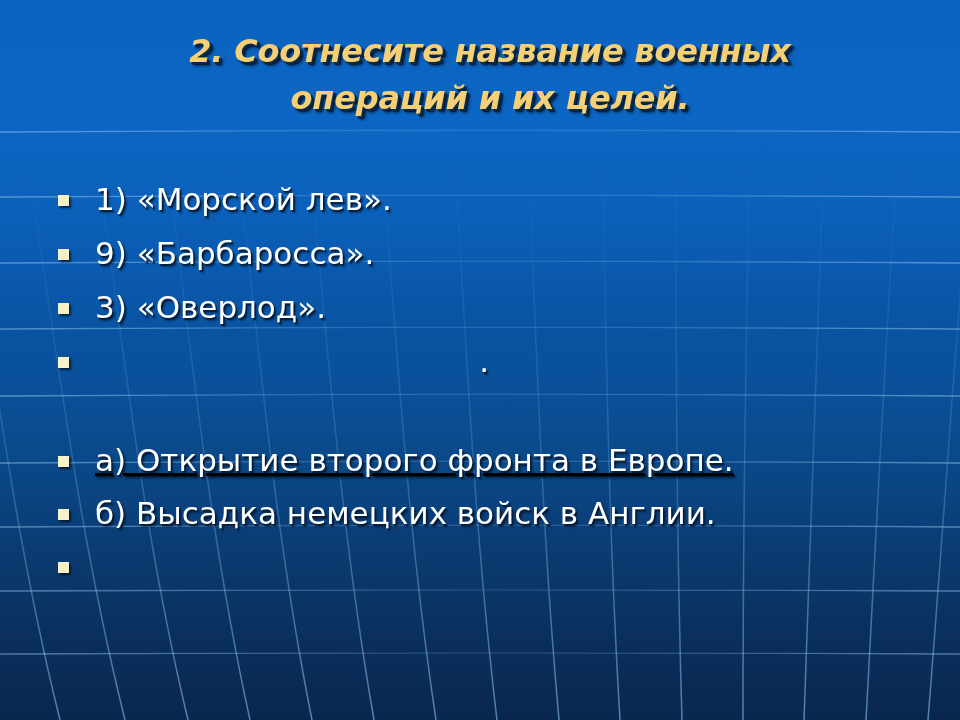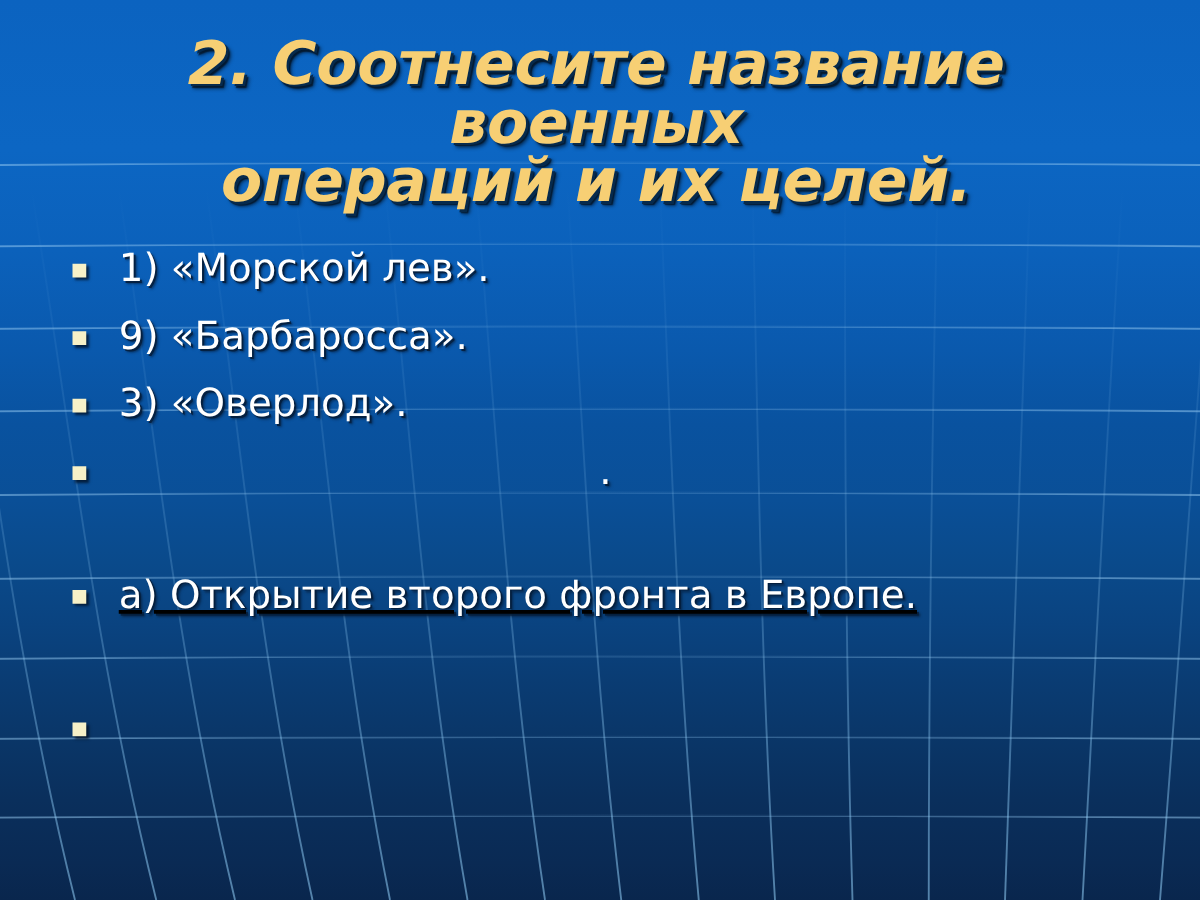--- a/index.html
+++ b/index.html
@@ -39,42 +39,42 @@
     position: absolute;
     left: 0; top: 0;
     width: 960px;
     height: 720px;
     pointer-events: none;
   }
 
   
   #title {
     position: absolute;
-    left: 27px;
+    left: 40px;
     top: 28px;
     width: 900px;
     text-align: center;
-    font-size: 48px;
+    font-size: 32px;
     line-height: 47px;
     font-weight: bold;
     font-style: italic;
     color: #f7cf74;
     letter-spacing: -0.2px;
     text-shadow:
        2px 2px 0 #062a4d,
        3px 3px 1px rgba(3,20,38,0.85),
        4px 4px 3px rgba(2,14,28,0.55);
     white-space: pre-line;
   }
 
   
   #body {
     position: absolute;
     left: 0;
-    top: 16px;
+    top: 0;
     width: 960px;
     height: 580px;
     border-radius: 23px;
   }
 
   .bullet-row {
     position: absolute;
     left: 58px;
     display: flex;
     align-items: center;
@@ -185,19 +185,23 @@
     <div class="bullet-row" style="top:339px;">
       <span class="bullet-mark"></span>
       <span class="bullet-text spacer-period">                                       .</span>
     </div>
 
     <div class="bullet-row" style="top:438px;text-decoration:underline;">
       <span class="bullet-mark"></span>
       <span class="bullet-text">а) Открытие второго фронта в Европе.</span>
     </div>
 
+    <div class="bullet-row" style="top:491px;">
+      <span class="bullet-mark"></span>
+      <span class="bullet-text">б) Высадка немецких войск в Англии.</span>
+    </div>
 
     <div class="bullet-row" style="top:544px;">
       <span class="bullet-mark"></span>
     </div>
 
   </div>
 </div>
 
 </body></html>

